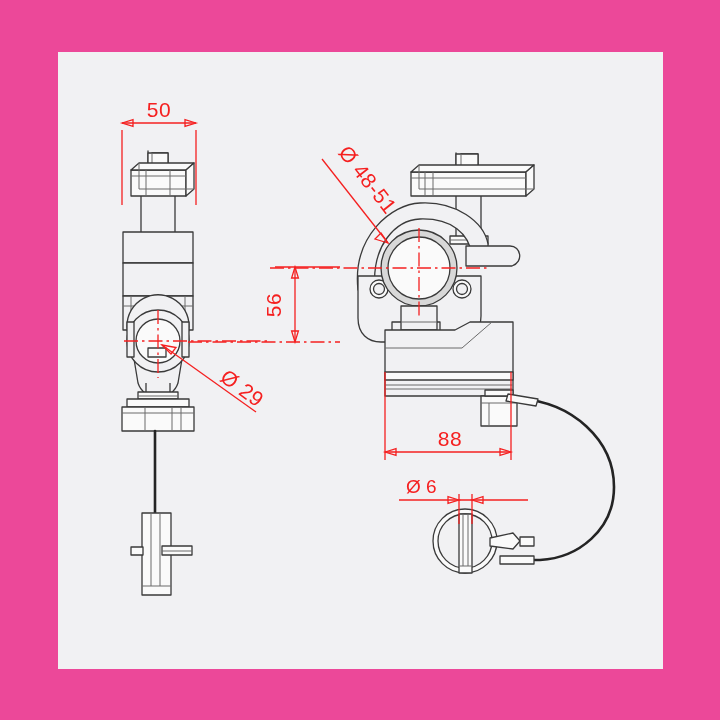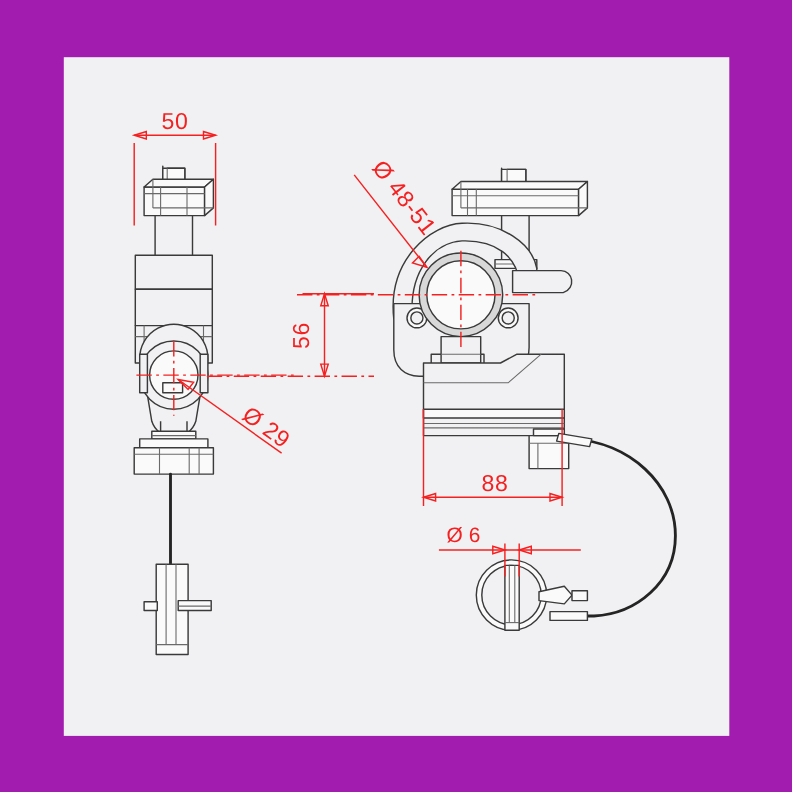--- a/index.html
+++ b/index.html
@@ -8,21 +8,21 @@
     background: #ffffff;
     width: 720px;
     height: 720px;
     overflow: hidden;
     font-family: "Liberation Sans", sans-serif;
   }
   #stage {
     position: relative;
     width: 720px;
     height: 720px;
-    background: #a21caf;
+    background: #ec4899;
   }
   #panel {
     position: absolute;
     left: 58px;
     top: 52px;
     width: 605px;
     height: 617px;
     background: #f1f1f3;
   }
   #drawing {

